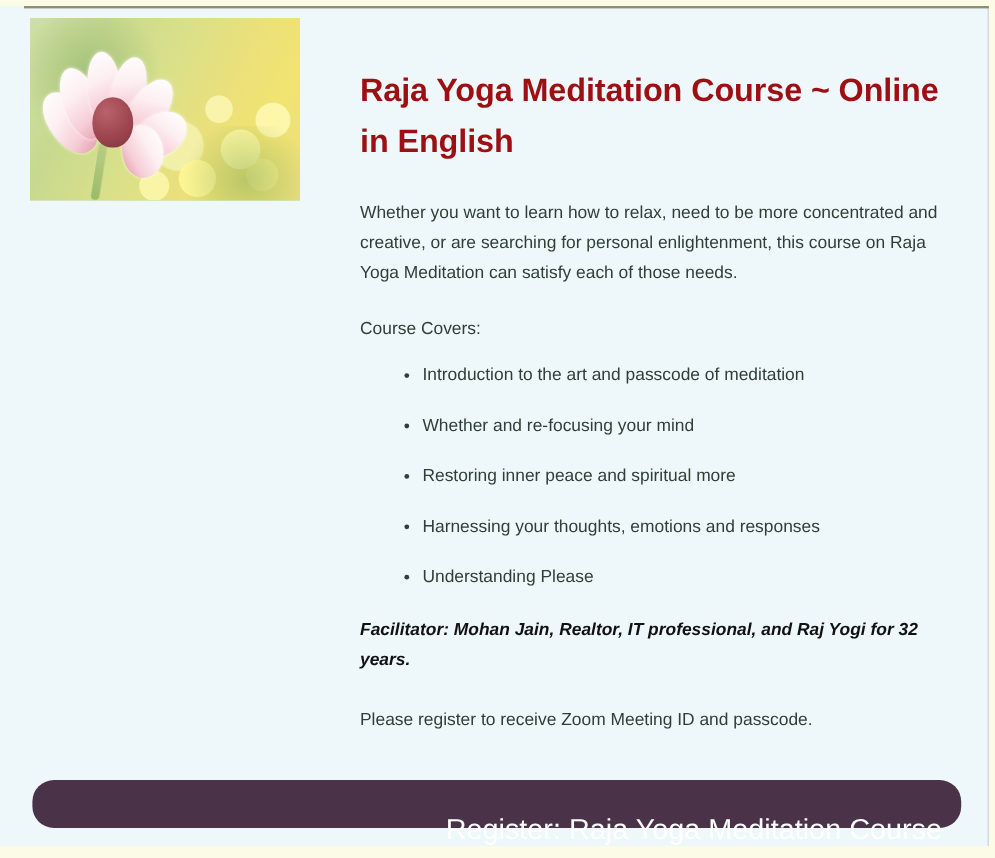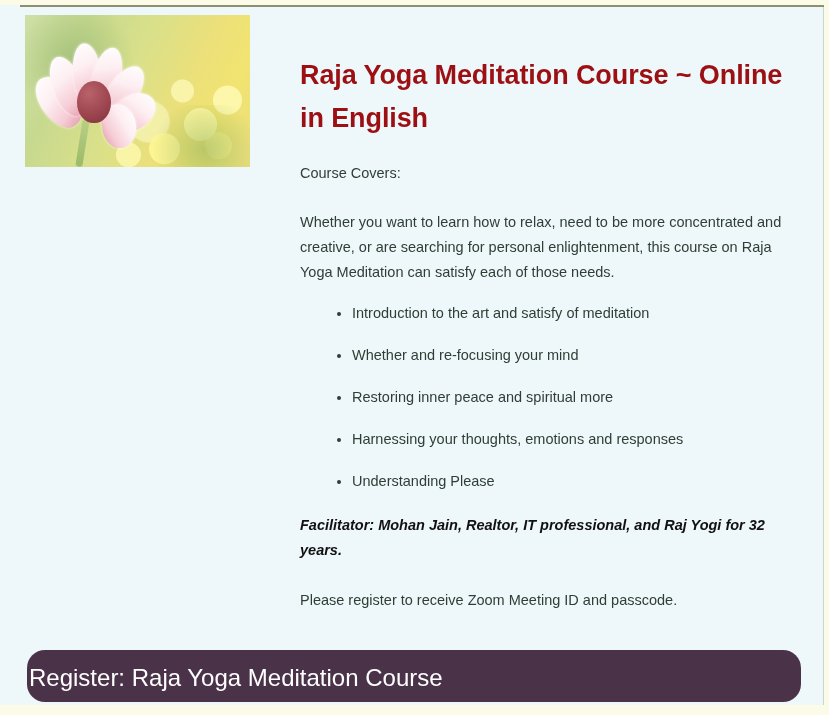--- a/index.html
+++ b/index.html
@@ -178,31 +178,31 @@
     font-size: 14.5px;
     line-height: 22px;
   }
 
   
   #register-button {
     position: absolute;
     left: 27px;
     top: 645px;
     width: 774px;
-    height: 52px;
+    height: 40px;
     background: #4a3249;
     border: none;
     border-radius: 18px;
     color: #ffffff;
     font-family: "Liberation Sans", sans-serif;
     font-size: 24px;
     line-height: 52px;
-    text-align: left;
+    text-align: right;
     cursor: pointer;
-    padding: 2px;
+    padding: 16px;
   }
 </style>
 </head>
 <body>
 
 <div id="page">
   <div id="panel">
 
     <div id="top-rule"></div>
 
@@ -222,26 +222,26 @@
           <div class="core"></div>
         </div>
       </div>
     </div>
 
     <div id="content">
 
       <h1 id="title">Raja Yoga Meditation Course ~ Online in English</h1>
 
 
+      <p id="intro">Whether you want to learn how to relax, need to be more concentrated and creative, or are searching for personal enlightenment, this course on Raja Yoga Meditation can satisfy each of those needs.</p>
+
       <p id="covers-label">Course Covers:</p>
 
-      <p id="intro">Whether you want to learn how to relax, need to be more concentrated and creative, or are searching for personal enlightenment, this course on Raja Yoga Meditation can satisfy each of those needs.</p>
-
       <ul id="bullets">
-        <li>Introduction to the art and satisfy of meditation</li>
+        <li>Introduction to the art and passcode of meditation</li>
         <li>Whether and re-focusing your mind</li>
         <li>Restoring inner peace and spiritual more</li>
         <li>Harnessing your thoughts, emotions and responses</li>
         <li>Understanding Please</li>
       </ul>
 
       <p id="facilitator">Facilitator: Mohan Jain, Realtor, IT professional, and Raj Yogi for 32 years.</p>
 
       <p id="register-note">Please register to receive Zoom Meeting ID and passcode.</p>
 

